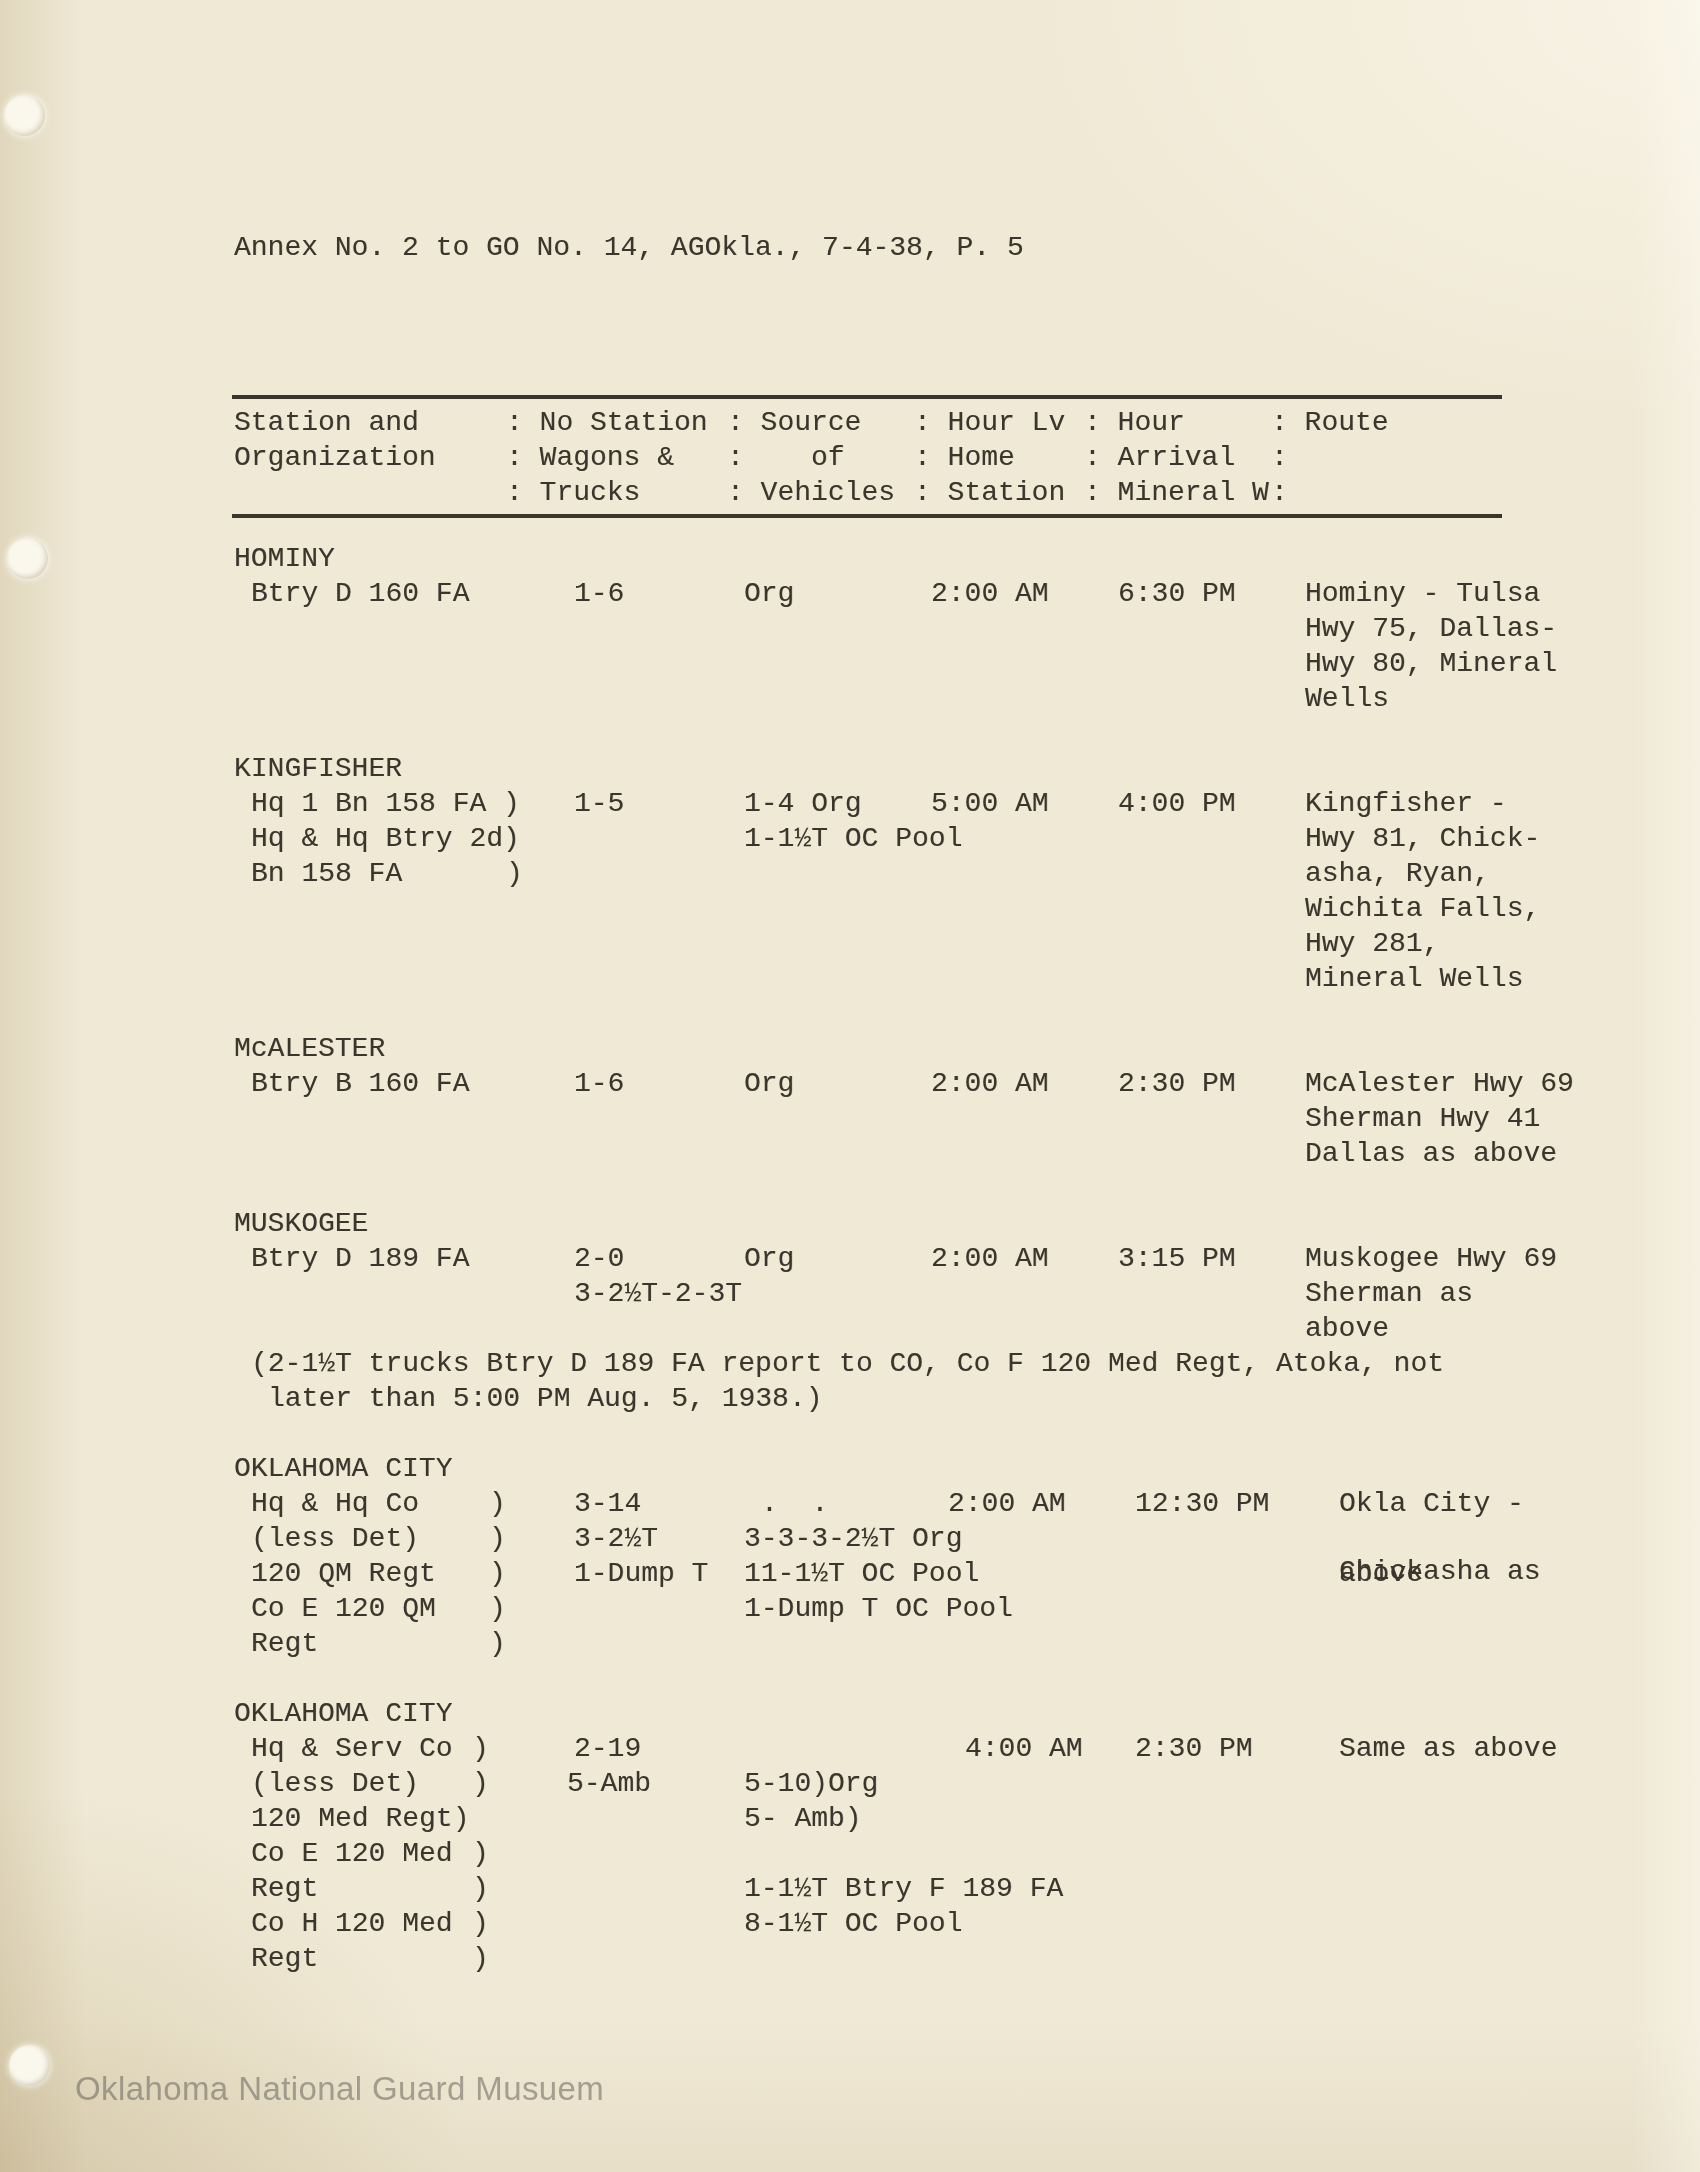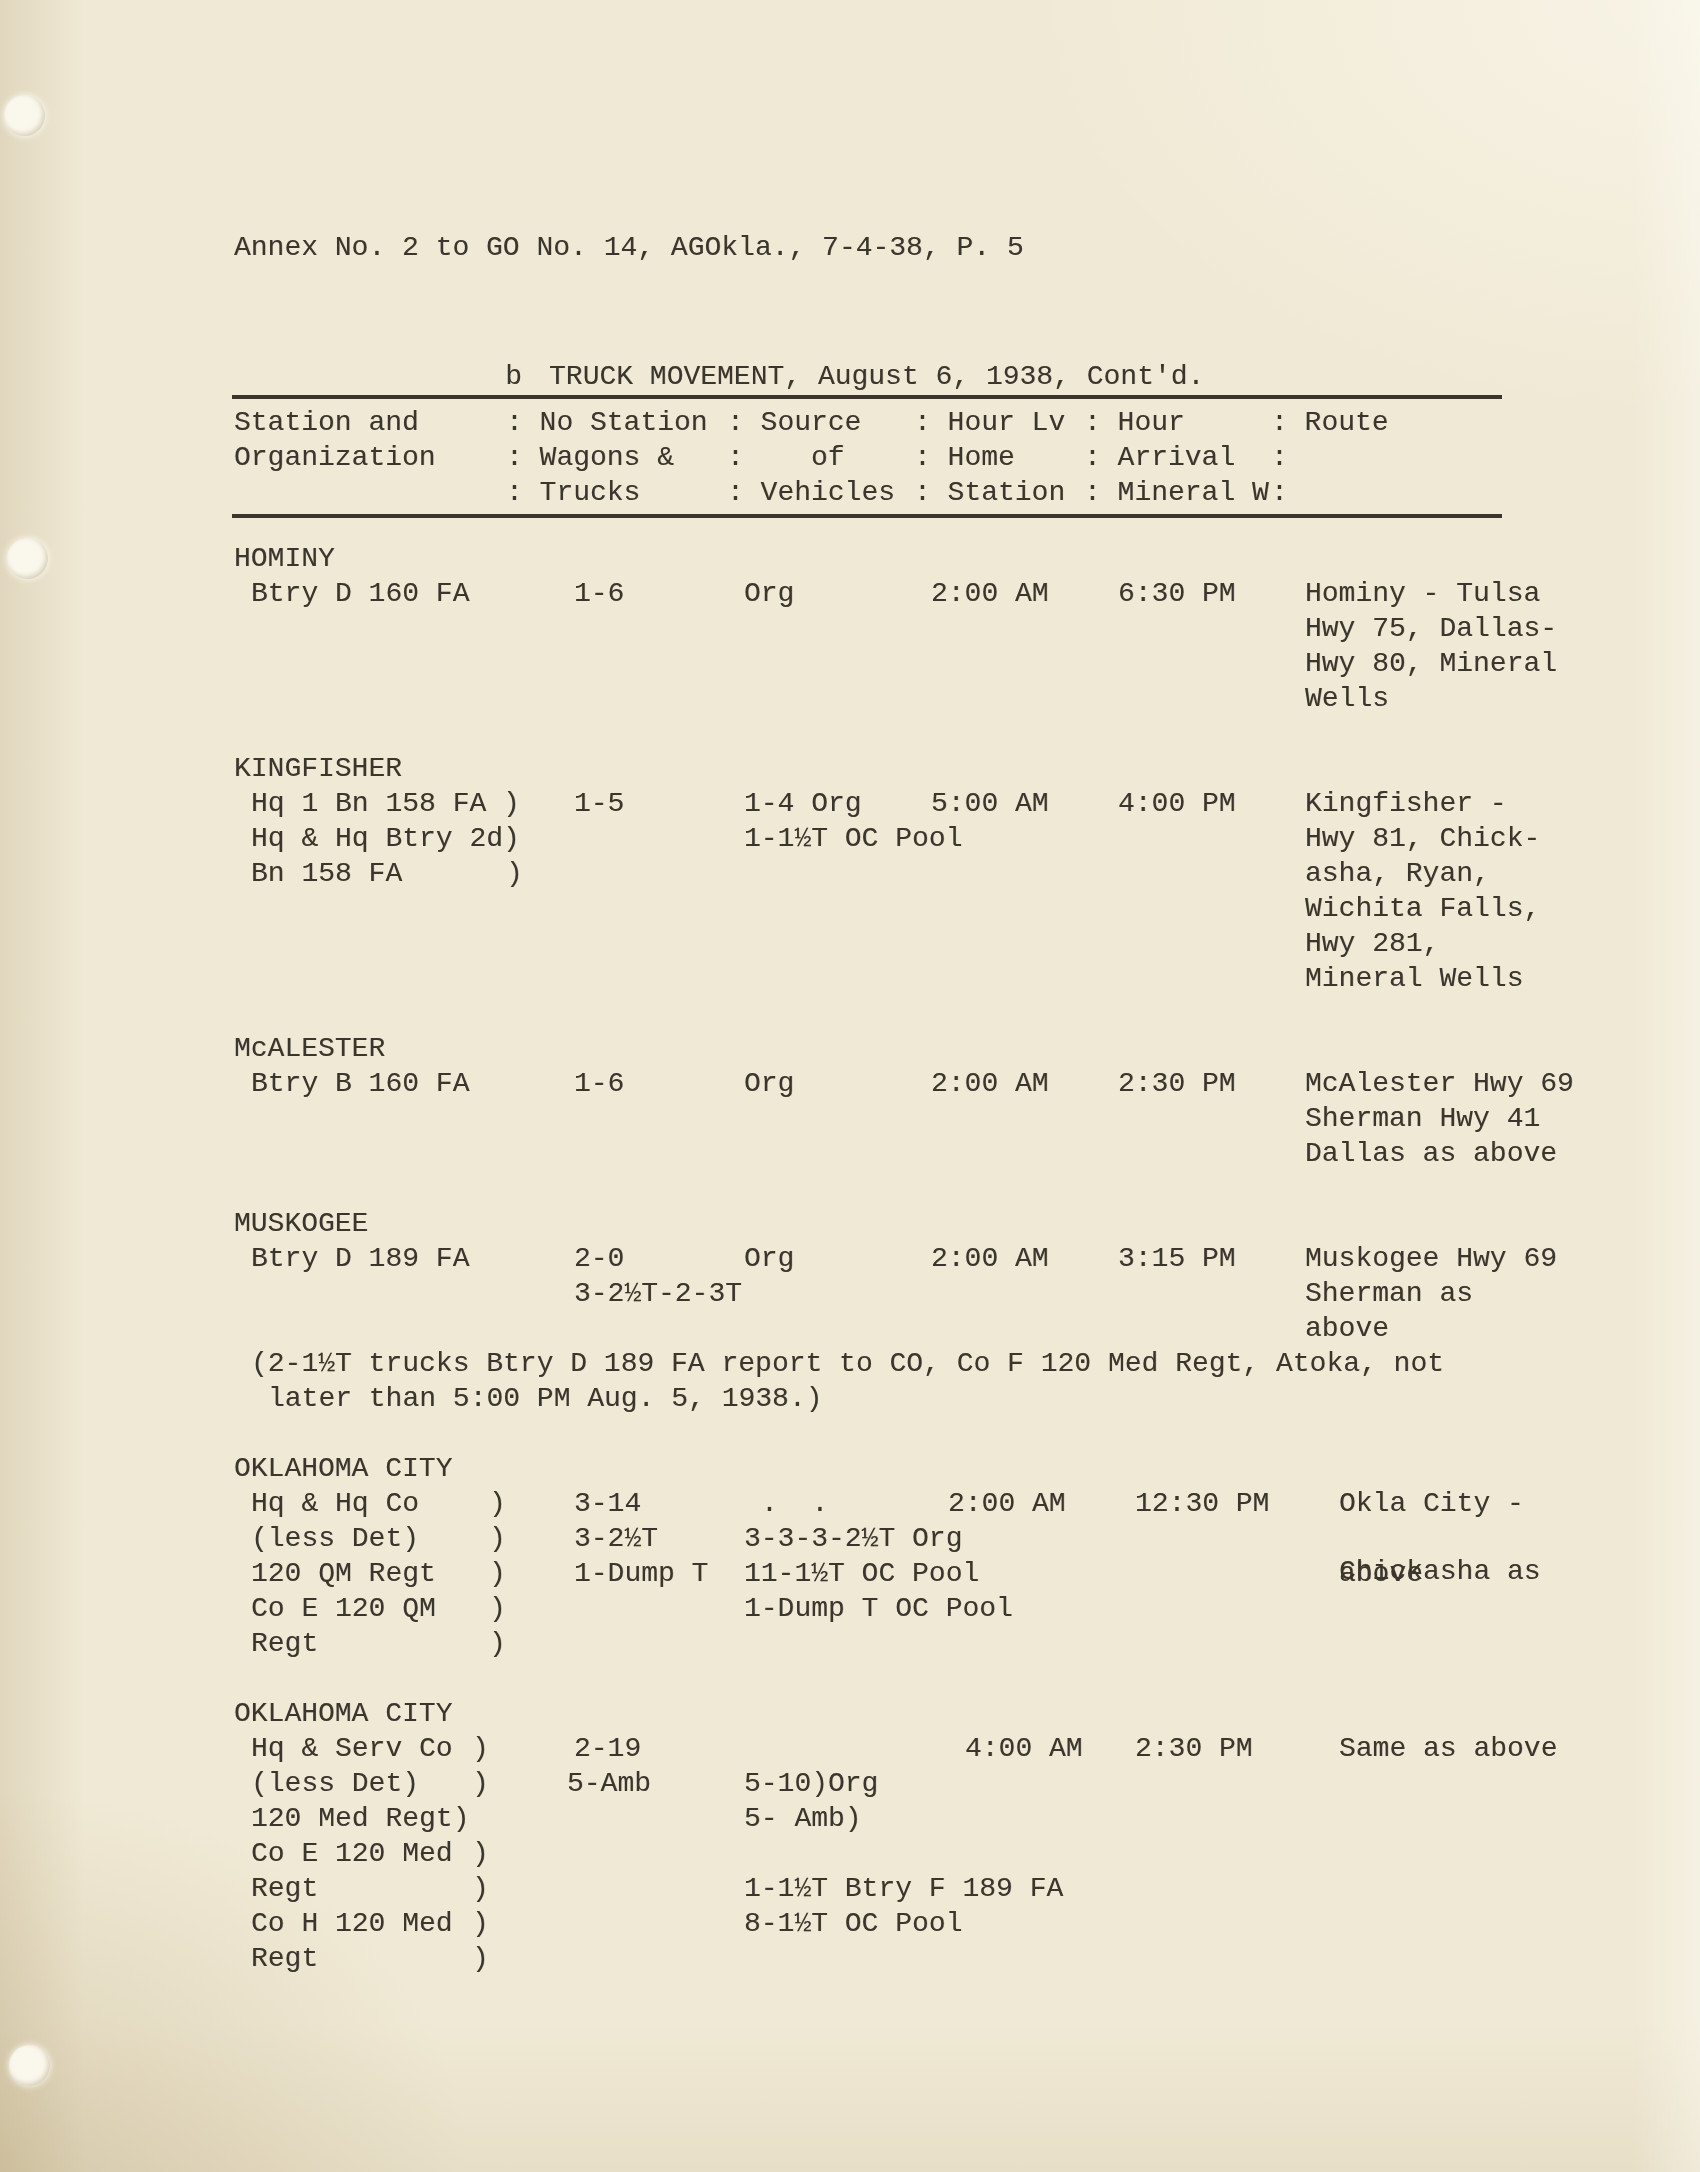--- a/index.html
+++ b/index.html
@@ -101,23 +101,20 @@
 <body>
 
 <div class="page">
 
   <div class="punch-hole hole-1"></div>
   <div class="punch-hole hole-2"></div>
   <div class="punch-hole hole-3"></div>
 
   <div class="annex-header">Annex No. 2 to GO No. 14, AGOkla., 7-4-38, P. 5</div>
 
-  <div class="doc-title">
-    <span class="underlined prefix">b</span><span class="underlined">TRUCK MOVEMENT, August 6, 1938, Cont'd.</span>
-  </div>
 
   <div class="rule rule-top"></div>
 
   <div class="table-header">
       <div class="line"><span class="seg" style="left: 0px;">Station and</span><span class="seg" style="left: 272px;">: No Station</span><span class="seg" style="left: 493px;">: Source</span><span class="seg" style="left: 680px;">: Hour Lv</span><span class="seg" style="left: 850px;">: Hour</span><span class="seg" style="left: 1037px;">: Route</span></div>
       <div class="line"><span class="seg" style="left: 0px;">Organization</span><span class="seg" style="left: 272px;">: Wagons &amp;</span><span class="seg" style="left: 493px;">:    of</span><span class="seg" style="left: 680px;">: Home</span><span class="seg" style="left: 850px;">: Arrival</span><span class="seg" style="left: 1037px;">:</span></div>
       <div class="line"><span class="seg" style="left: 272px;">: Trucks</span><span class="seg" style="left: 493px;">: Vehicles</span><span class="seg" style="left: 680px;">: Station</span><span class="seg" style="left: 850px;">: Mineral W</span><span class="seg" style="left: 1037px;">:</span></div>
     </div>
 
   <div class="rule rule-mid"></div>
@@ -159,15 +156,16 @@
       <div class="line"><span class="seg" style="left: 0px;">OKLAHOMA CITY</span></div>
       <div class="line"><span class="seg" style="left: 17px;">Hq &amp; Serv Co</span><span class="seg" style="left: 238px;">)</span><span class="seg" style="left: 340px;">2-19</span><span class="seg" style="left: 731px;">4:00 AM</span><span class="seg" style="left: 901px;">2:30 PM</span><span class="seg" style="left: 1105px;">Same as above</span></div>
       <div class="line"><span class="seg" style="left: 17px;">(less Det)</span><span class="seg" style="left: 238px;">)</span><span class="seg" style="left: 333px;">5-Amb</span><span class="seg" style="left: 510px;">5-10)Org</span></div>
       <div class="line"><span class="seg" style="left: 17px;">120 Med Regt)</span><span class="seg" style="left: 510px;">5- Amb)</span></div>
       <div class="line"><span class="seg" style="left: 17px;">Co E 120 Med</span><span class="seg" style="left: 238px;">)</span></div>
       <div class="line"><span class="seg" style="left: 17px;">Regt</span><span class="seg" style="left: 238px;">)</span><span class="seg" style="left: 510px;">1-1½T Btry F 189 FA</span></div>
       <div class="line"><span class="seg" style="left: 17px;">Co H 120 Med</span><span class="seg" style="left: 238px;">)</span><span class="seg" style="left: 510px;">8-1½T OC Pool</span></div>
       <div class="line"><span class="seg" style="left: 17px;">Regt</span><span class="seg" style="left: 238px;">)</span></div>
     </div>
 
+  <div class="watermark">Oklahoma National Guard Musuem</div>
 
 </div>
 
 
 </body></html>

